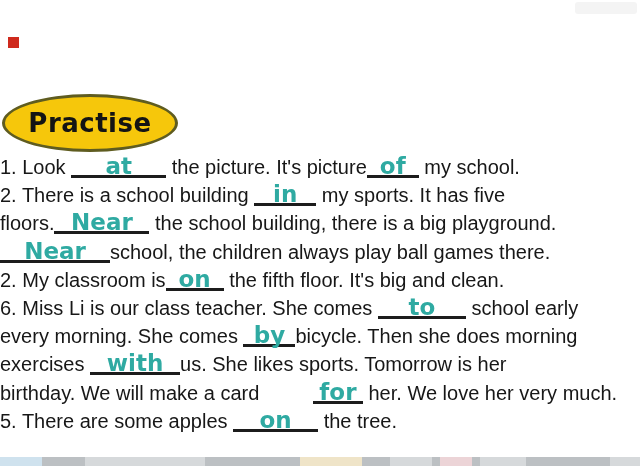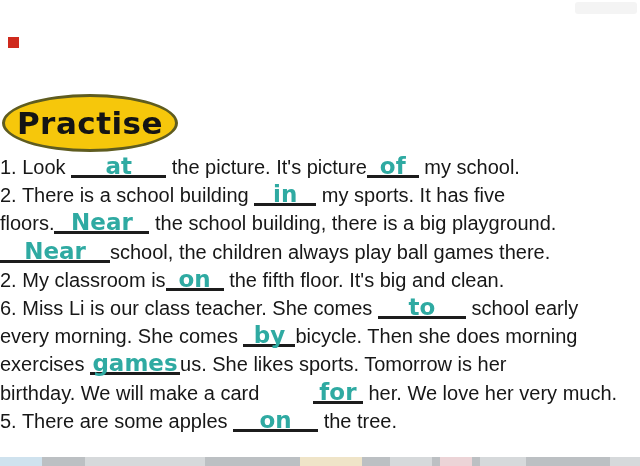--- a/index.html
+++ b/index.html
@@ -17,21 +17,21 @@
   }
   .badge{
     position:absolute;left:2px;top:94px;width:176px;height:58px;
     background:var(--badge-fill,#f6c70b);
     border:3px solid var(--badge-border,#5f5c20);
     border-radius:50%;box-sizing:border-box;
     display:flex;align-items:center;justify-content:center;
   }
   .badge-label{
     font-family:"DejaVu Sans",sans-serif;font-weight:bold;
-    font-size:31px;letter-spacing:0.5px;color:#141414;
+    font-size:26px;letter-spacing:0.5px;color:#141414;
   }
   .exercise{position:absolute;left:0;top:153px;width:629px;}
   .line{
     white-space:pre;height:28.2px;line-height:28px;
     font-size:20px;color:#171717;overflow:visible;
   }
   .blank{
     display:inline-block;text-align:center;
     border-bottom:3px solid #1c1c1c;
     color:var(--answer-color,#2faaa2);
@@ -66,21 +66,21 @@
   </div>
 
   <div class="exercise">
       <div class="line"><span>1. Look </span><span class="blank" style="min-width: 95px;">at</span><span> the picture. It's picture</span><span class="blank" style="min-width: 52px;">of</span><span> my school.</span></div>
       <div class="line"><span>2. There is a school building </span><span class="blank" style="min-width: 62px;">in</span><span> my sports. It has five</span></div>
       <div class="line"><span>floors.</span><span class="blank" style="min-width: 95px;">Near</span><span> the school building, there is a big playground.</span></div>
       <div class="line"><span class="blank" style="min-width: 110px;">Near</span><span>school, the children always play ball games there.</span></div>
       <div class="line"><span>2. My classroom is</span><span class="blank" style="min-width: 58px;">on</span><span> the fifth floor. It's big and clean.</span></div>
       <div class="line"><span>6. Miss Li is our class teacher. She comes </span><span class="blank" style="min-width: 88px;">to</span><span> school early</span></div>
       <div class="line"><span>every morning. She comes </span><span class="blank" style="min-width: 52px;">by</span><span>bicycle. Then she does morning</span></div>
-      <div class="line"><span>exercises </span><span class="blank" style="min-width: 90px;">games</span><span>us. She likes sports. Tomorrow is her</span></div>
+      <div class="line"><span>exercises </span><span class="blank" style="min-width: 90px;">with</span><span>us. She likes sports. Tomorrow is her</span></div>
       <div class="line"><span>birthday. We will make a card </span><span class="blank" style="min-width: 50px; margin-left: 48px;">for</span><span> her. We love her very much.</span></div>
       <div class="line"><span>5. There are some apples </span><span class="blank" style="min-width: 85px;">on</span><span> the tree.</span></div>
     </div>
 
   <div class="bottom-bar">
     <span class="bar-seg seg1"></span>
     <span class="bar-seg seg2"></span>
     <span class="bar-seg seg3"></span>
     <span class="bar-seg seg4"></span>
     <span class="bar-seg seg5"></span>

